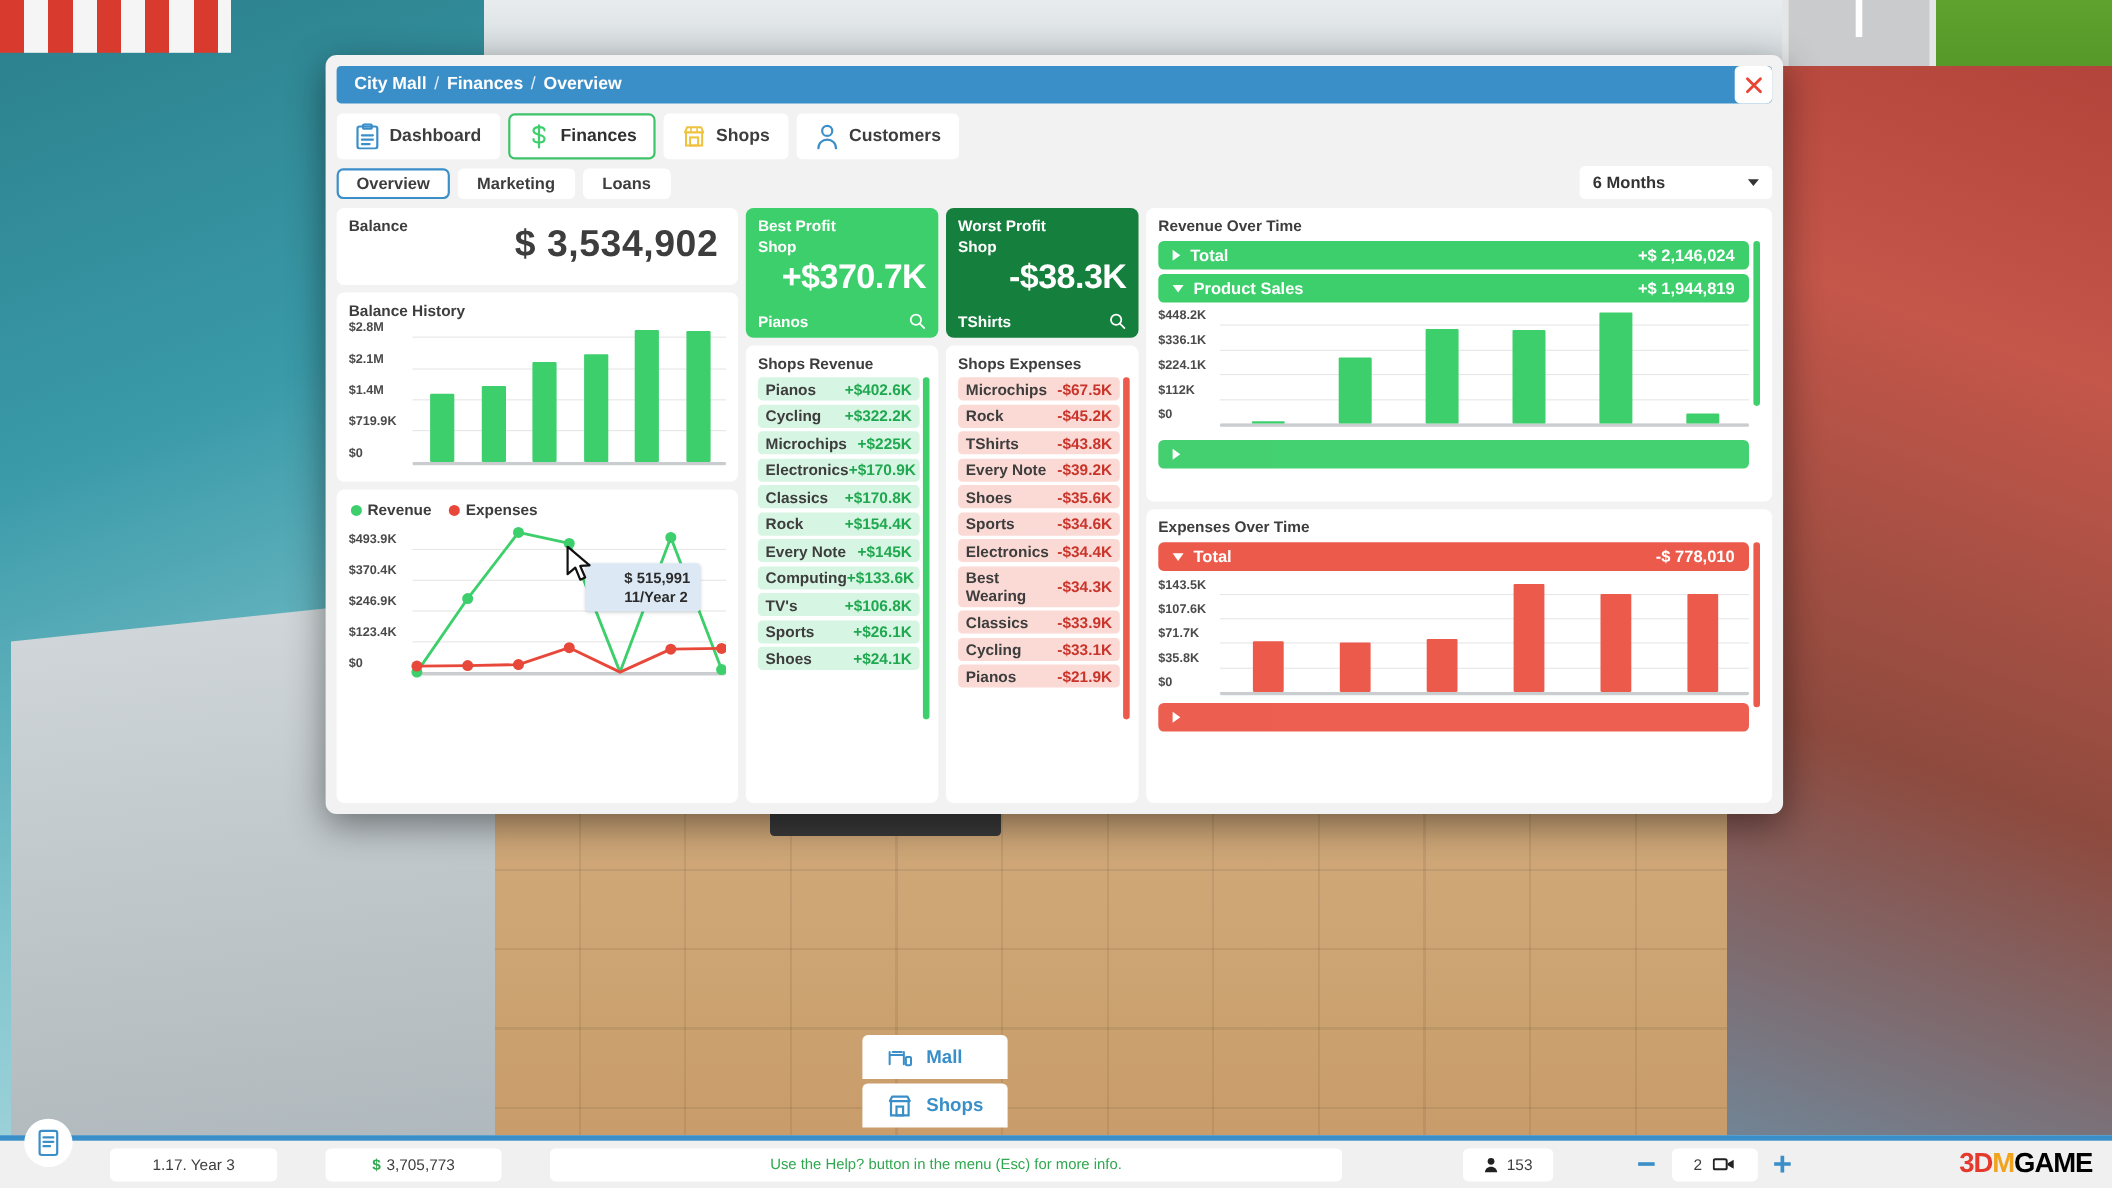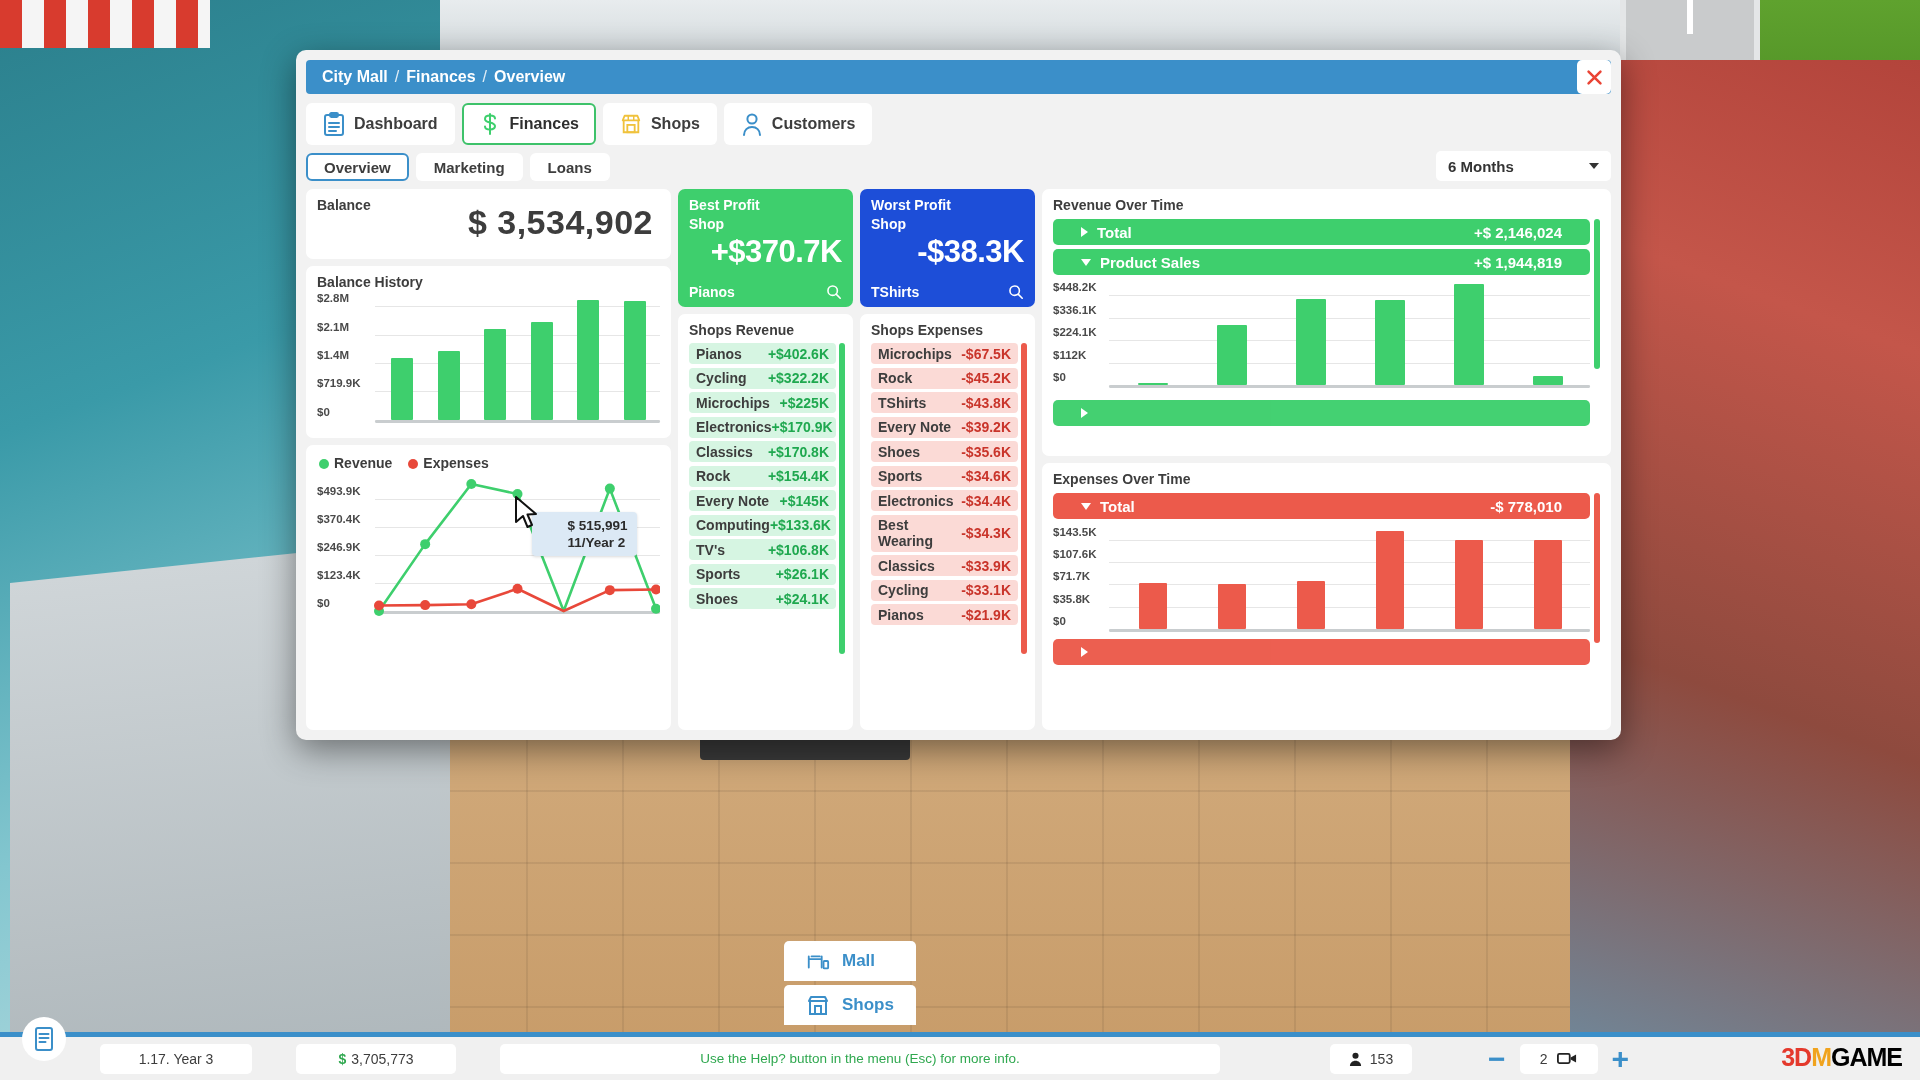--- a/index.html
+++ b/index.html
@@ -125,21 +125,21 @@
   .tooltip {
     position:absolute; background:#dce9f5; border-radius:4px;
     padding:5px 9px; font-size:13.5px; font-weight:bold; color:#2b2b2b;
     line-height:17px; white-space:nowrap; box-shadow:0 1px 3px rgba(0,0,0,.15);
   }
   .cursor-arrow { position:absolute; width:26px; height:34px; }
 
   
   .profit-card { border-radius:7px; padding:8px 11px; color:#fff; height:118px; position:relative; }
   .profit-card.good { background:#3ecf6d; }
-  .profit-card.bad  { background:#1d4ed8; }
+  .profit-card.bad  { background:#15803d; }
   .pc-l1 { font-size:14px; font-weight:bold; }
   .pc-l2 { font-size:14px; font-weight:bold; margin-top:3px; }
   .pc-val { font-size:31px; font-weight:bold; text-align:right; margin-top:2px; letter-spacing:-.5px;}
   .pc-foot { position:absolute; left:11px; right:11px; bottom:7px; display:flex; justify-content:space-between; align-items:center; }
   .pc-foot span { font-size:14px; font-weight:bold; }
   .mag { width:16px;height:16px; }
 
   
   .listcard { background:#fff; border-radius:7px; padding:8px 8px 8px 11px; flex:1; min-height:0; display:flex; flex-direction:column; }
   .list-scroll { position:relative; flex:1; min-height:0; padding-right:9px; }
@@ -153,21 +153,21 @@
   .lrow .nm { color:#3d3d3d; }
   .lrow.g .vl { color:#1fa84f; }
   .lrow.r .vl { color:#c9342a; }
   .sbar { position:absolute; right:0; top:0; width:6px; border-radius:3px; }
   .sbar.g { background:#3ecf6d; }
   .sbar.r { background:#ec5a4b; }
 
   
   .rowbar {
     border-radius:5px; color:#fff; height:26px; display:flex; align-items:center;
-    padding:0 28px; font-size:15px; font-weight:bold; margin-bottom:4px;
+    padding:0 13px; font-size:15px; font-weight:bold; margin-bottom:4px;
     justify-content:space-between; cursor:pointer;
   }
   .rowbar.g { background:#3ecf6d; }
   .rowbar.r { background:#ec5a4b; }
   .rowbar .lft { display:flex; align-items:center; gap:9px; }
   .tri-r { width:0;height:0;border-top:5px solid transparent;border-bottom:5px solid transparent;border-left:7px solid #fff; }
   .tri-d { width:0;height:0;border-left:5px solid transparent;border-right:5px solid transparent;border-top:7px solid #fff; }
   .rpanel { background:#fff; border-radius:7px; padding:8px 11px; flex:1; min-height:0; display:flex; flex-direction:column; position:relative; overflow:hidden;}
   .rscroll { position:relative; flex:1; min-height:0; padding-right:10px; }
 

